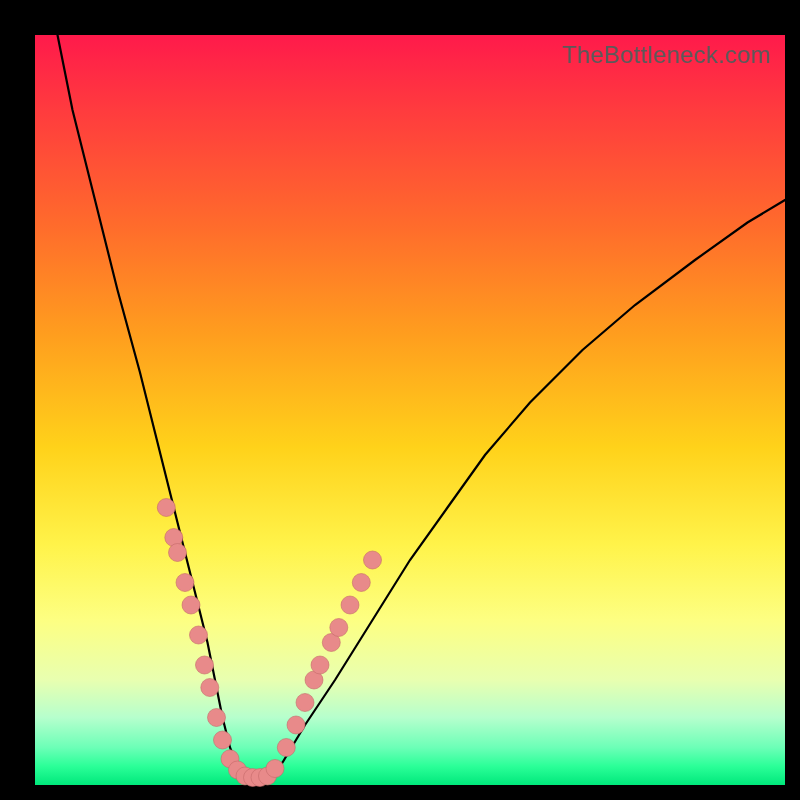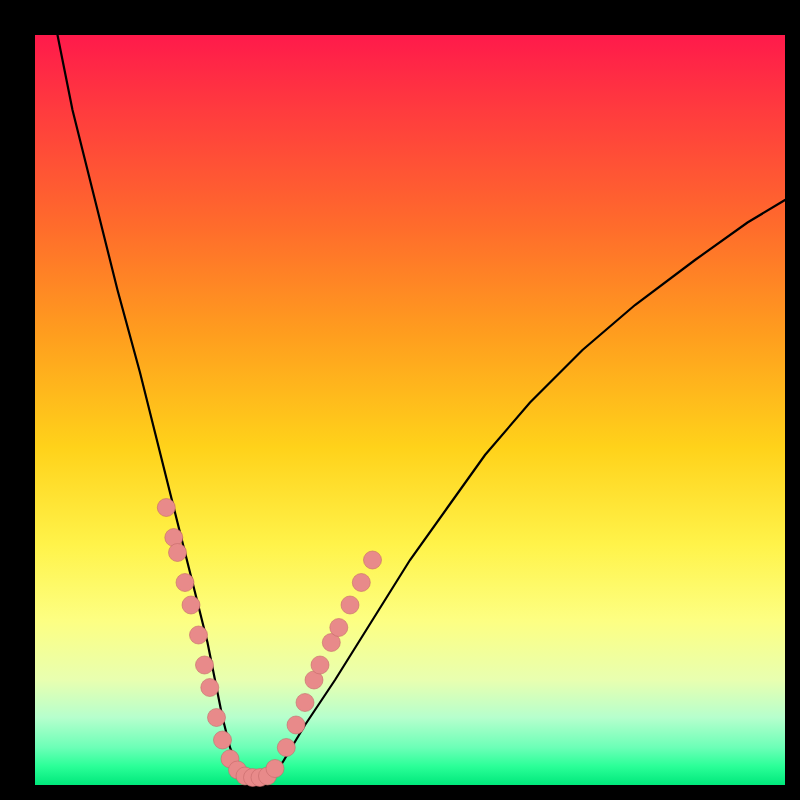--- a/index.html
+++ b/index.html
@@ -66,20 +66,21 @@
     fill: #e88a8a;
     stroke: #c46a6a;
     stroke-width: 0.6;
   }
 </style>
 </head>
 <body>
 
 <div class="frame">
   <div class="plot">
+    <div class="watermark">TheBottleneck.com</div>
     <svg class="curve" viewBox="0 0 750 750">
       <path id="curve-path" d="M22.5 0.0 L37.5 75.0 L60.0 165.0 L82.5 255.0 L105.0 337.5 L120.0 397.5 L135.0 457.5 L150.0 517.5 L161.3 562.5 L172.5 607.5 L180.0 645.0 L187.5 682.5 L195.0 712.5 L202.5 731.3 L210.0 741.0 L225.0 742.5 L247.5 727.5 L270.0 690.0 L300.0 645.0 L337.5 585.0 L375.0 525.0 L412.5 472.5 L450.0 420.0 L495.0 367.5 L547.5 315.0 L600.0 270.0 L660.0 225.0 L712.5 187.5 L750.0 165.0"></path>
       <g id="dots">
           <circle cx="131.3" cy="472.5" r="9.0" class="dot"></circle>
           <circle cx="138.8" cy="502.5" r="9.0" class="dot"></circle>
           <circle cx="142.5" cy="517.5" r="9.0" class="dot"></circle>
           <circle cx="150.0" cy="547.5" r="9.0" class="dot"></circle>
           <circle cx="156.0" cy="570.0" r="9.0" class="dot"></circle>
           <circle cx="163.5" cy="600.0" r="9.0" class="dot"></circle>
           <circle cx="169.5" cy="630.0" r="9.0" class="dot"></circle>

